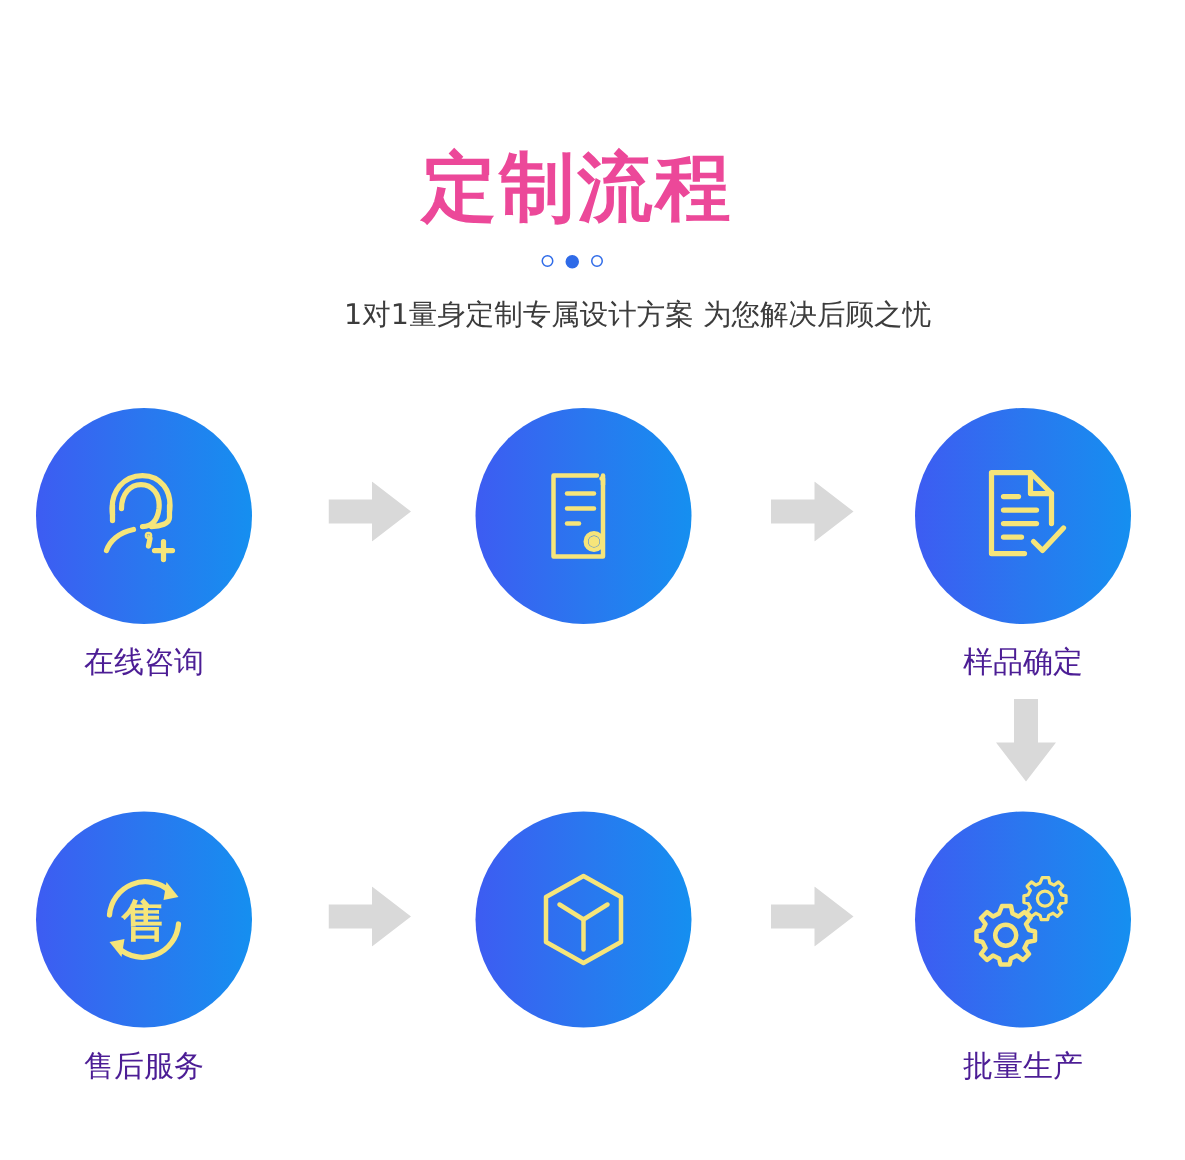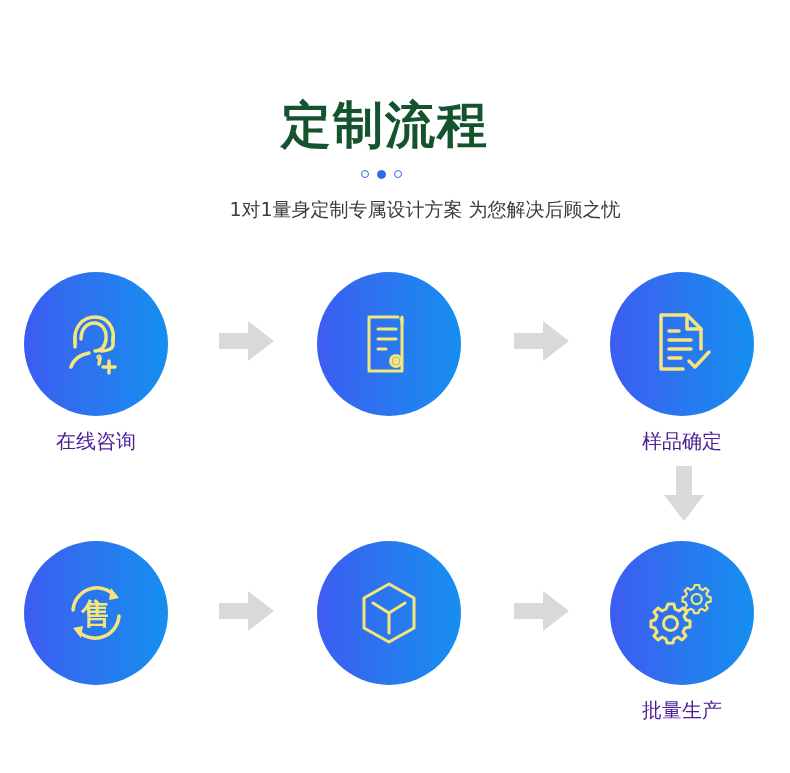--- a/index.html
+++ b/index.html
@@ -2,21 +2,21 @@
 <html><head>
 <meta charset="utf-8">
 <style>
   html, body { margin: 0; padding: 0; }
   body {
     width: 790px; height: 773px; background: #ffffff; position: relative; overflow: hidden;
     font-family: "DejaVu Sans", "Liberation Sans", sans-serif;
   }
   .title {
     position: absolute; left: 0; top: 92px; width: 770px; text-align: center;
-    font-size: 50px; font-weight: bold; color: #14532d; letter-spacing: 2px;
+    font-size: 50px; font-weight: bold; color: #ec4899; letter-spacing: 2px;
   }
   .dots { position: absolute; top: 170px; left: 361px; display: flex; gap: 8px; }
   .dot { width: 8px; height: 8px; border-radius: 50%; border: 1.5px solid #2f6be8; box-sizing: border-box; }
   .dot.active { background: #2f6be8; width: 9px; height: 9px; }
   .subtitle {
     position: absolute; left: 0; top: 197px; width: 770px; text-align: center;
     font-size: 19px; color: #3c3c3c; padding-left: 40px;
   }
   .step { position: absolute; width: 146px; }
   .circle {
@@ -139,13 +139,14 @@
     <svg viewBox="0 0 70 70">
       <g fill="none" stroke="#f6e57a" stroke-width="3.5" stroke-linecap="round">
         <path d="M12 32 A24 24 0 0 1 52 16"></path>
         <path d="M58 38 A24 24 0 0 1 18 54"></path>
       </g>
       <polygon points="50,10 58,20 48,22" fill="#f6e57a"></polygon>
       <polygon points="20,60 12,50 22,48" fill="#f6e57a"></polygon>
       <text x="35" y="46" text-anchor="middle" font-size="30" font-weight="bold" fill="#f6e57a" font-family="'DejaVu Sans', sans-serif">售</text>
     </svg>
   </div>
+  <div class="label">售后服务</div>
 </div>
 
 </body></html>

